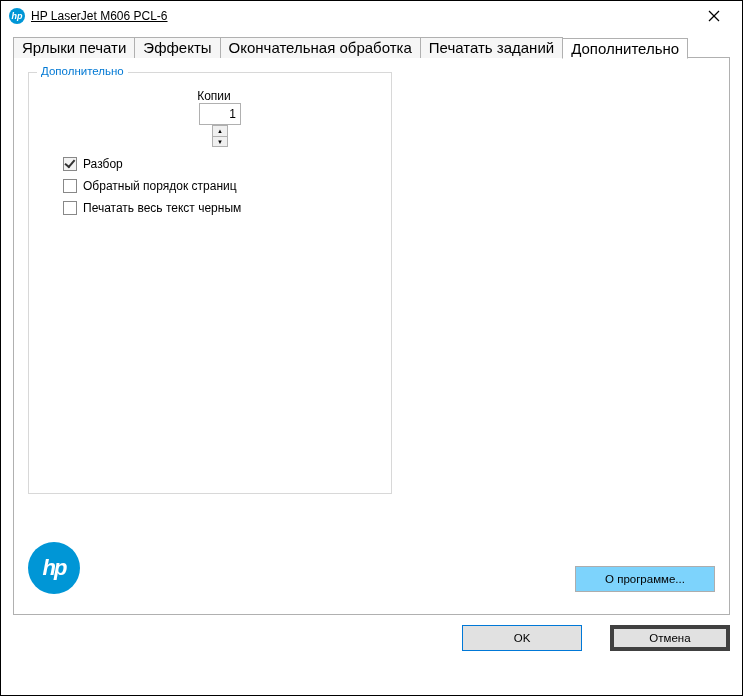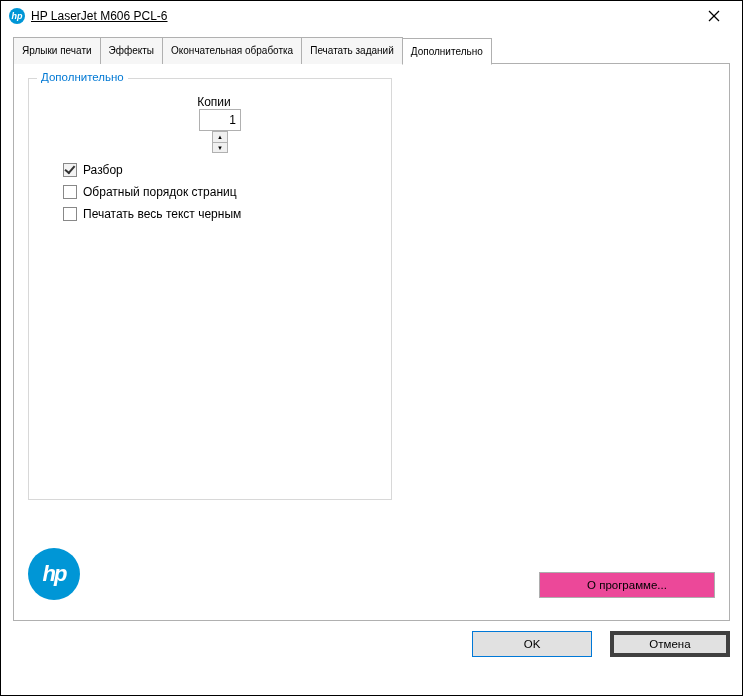--- a/index.html
+++ b/index.html
@@ -43,25 +43,25 @@
   padding: 6px 12px 12px 12px;
 }
 .tabs {
   display: flex;
   position: relative;
   z-index: 2;
 }
 .tab {
   border: 1px solid #b0b0b0;
   border-bottom: none;
-  padding: 7px 8px;
+  padding: 1px 8px;
   background: #fff;
   margin-right: -1px;
   cursor: pointer;
-  font-size: 10px;
+  font-size: 15px;
 }
 .tab.active {
   border-bottom: 1px solid #fff;
   position: relative;
   top: 1px;
   background: #fff;
 }
 .tab:not(.active) {
   background: #f6f6f6;
 }
@@ -154,31 +154,31 @@
   color: #fff;
   font-style: italic;
   font-weight: bold;
   font-size: 22px;
   letter-spacing: -2px;
 }
 .about-btn {
   position: absolute;
   right: 14px;
   bottom: 22px;
-  width: 176px;
+  width: 140px;
   height: 26px;
   border: 1px solid #adadad;
-  background: #ec4899;
+  background: #7dd3fc;
   font-size: 11.5px;
   cursor: pointer;
 }
 .bottom-buttons {
   display: flex;
   justify-content: flex-end;
-  gap: 18px;
+  gap: 28px;
   margin-top: 10px;
 }
 .win-btn {
   width: 120px;
   height: 26px;
   border: 4px solid #404040;
   background: #e1e1e1;
   font-size: 11.5px;
   cursor: pointer;
 }

